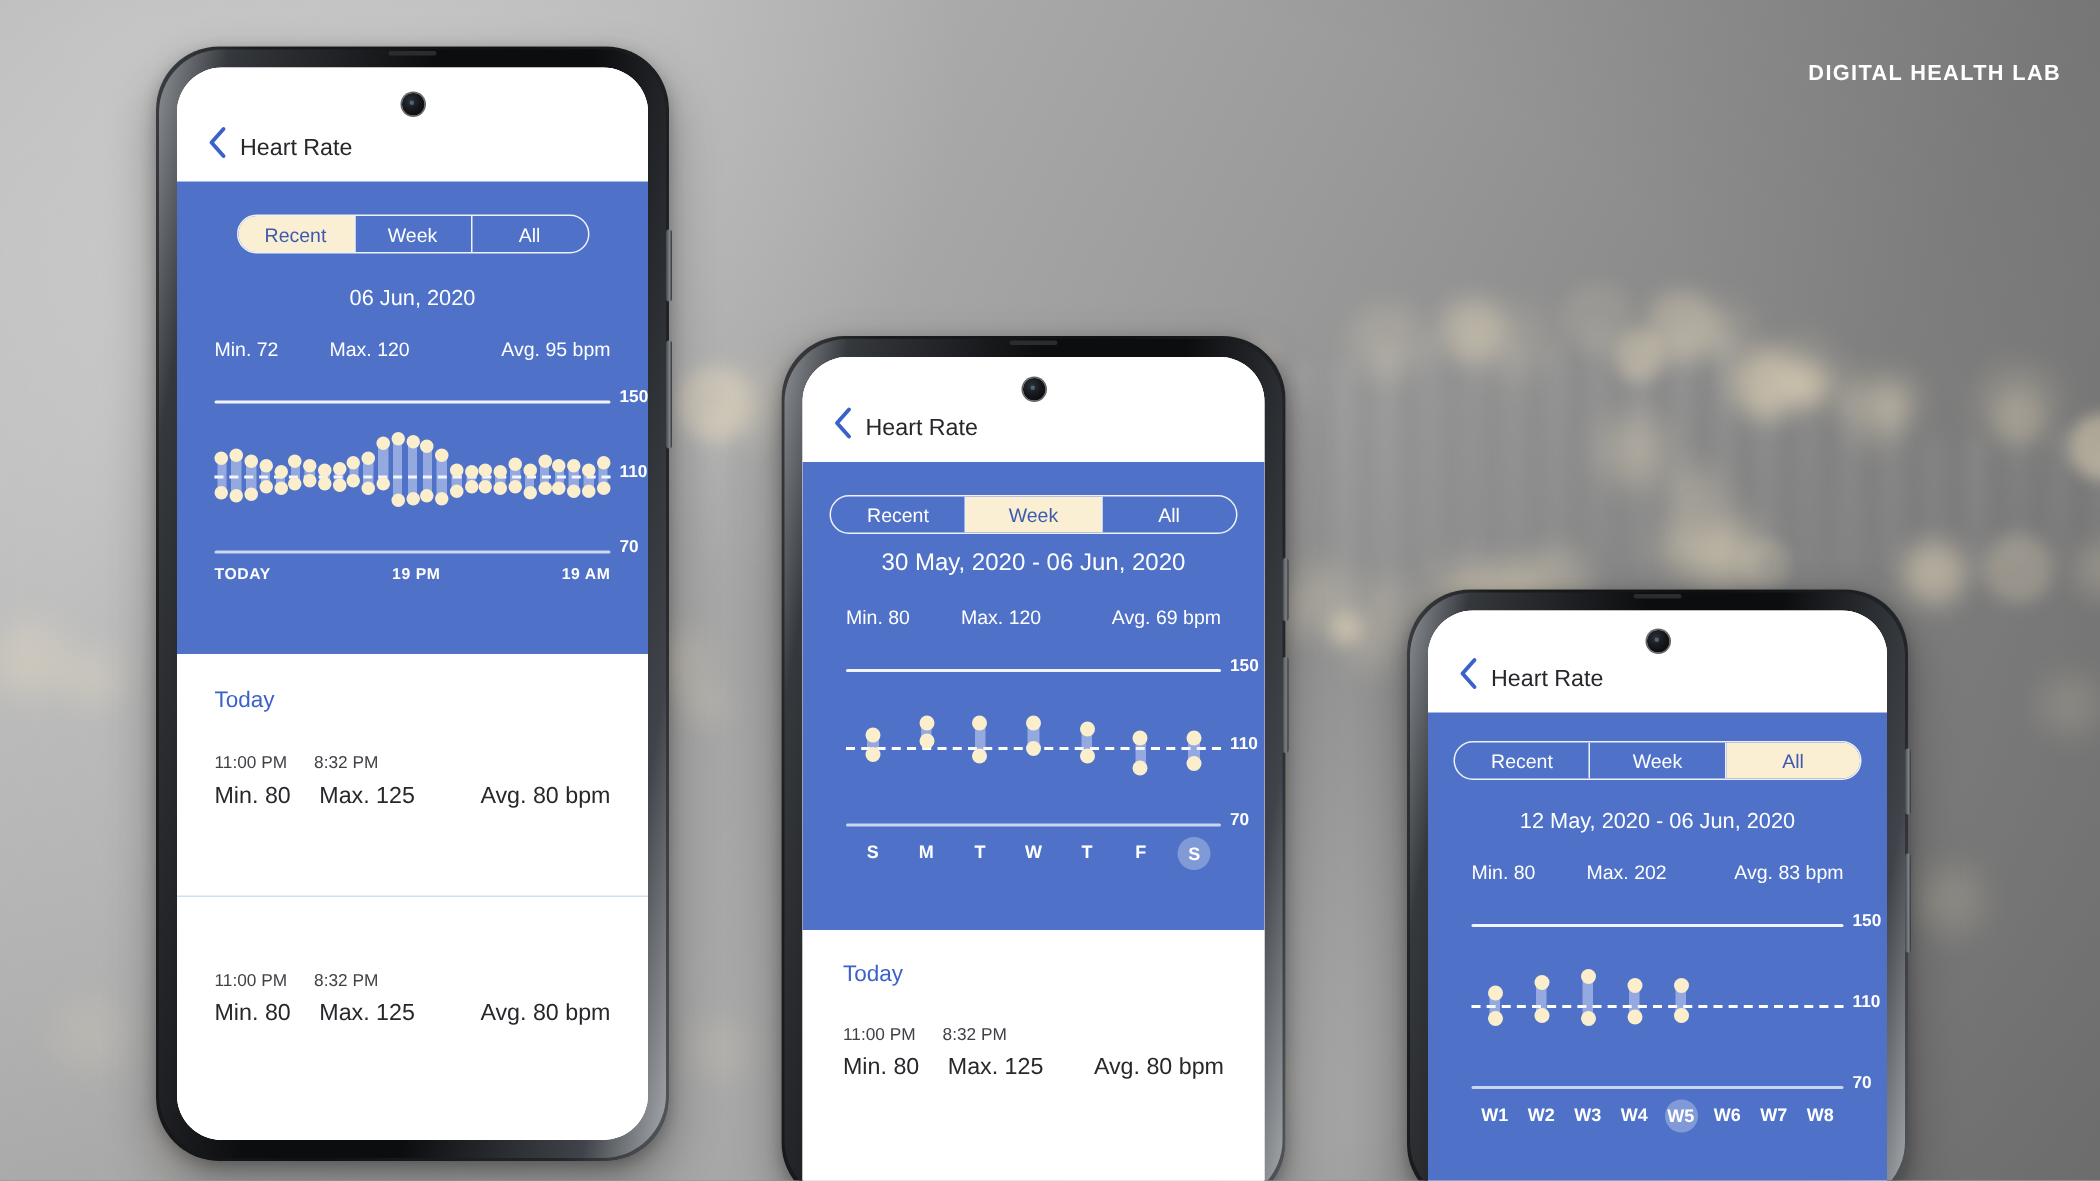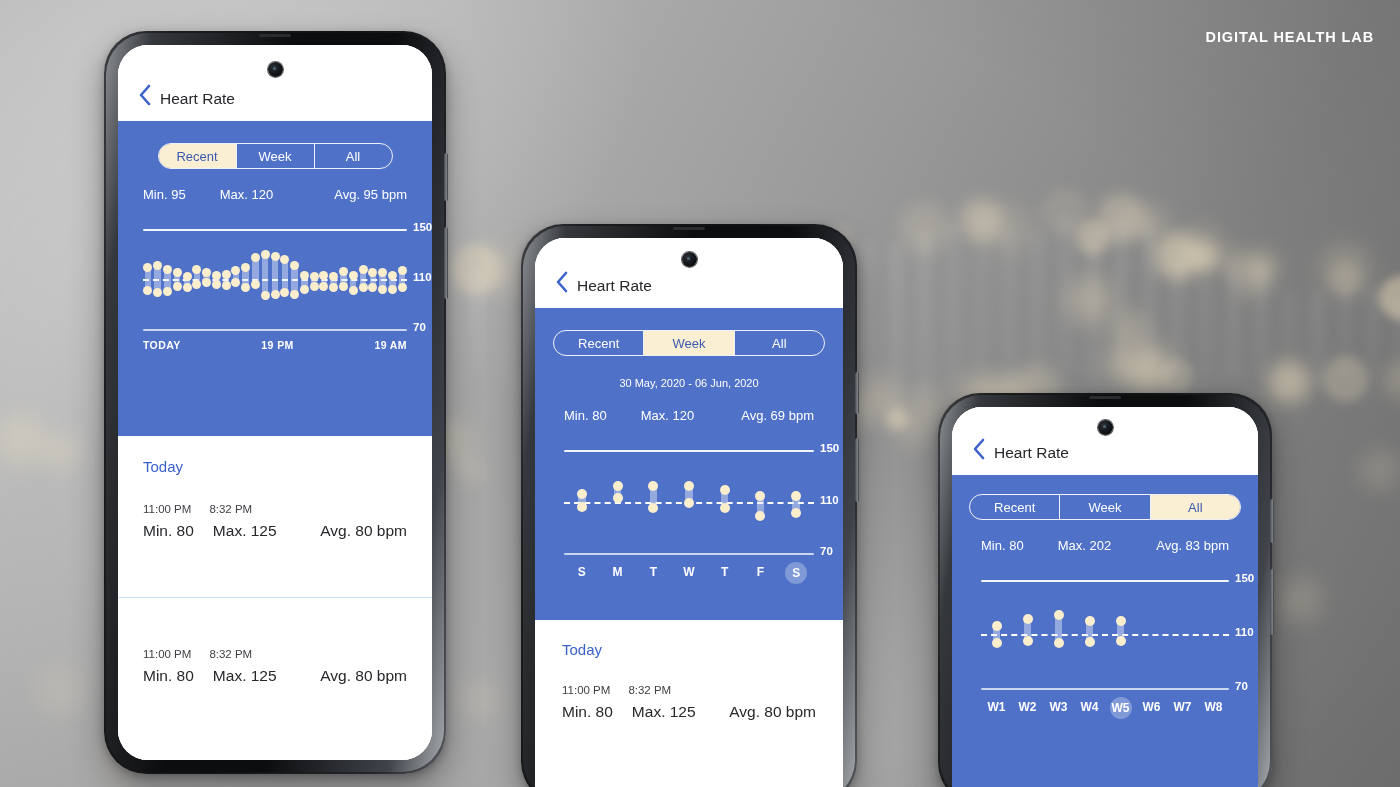--- a/index.html
+++ b/index.html
@@ -42,21 +42,21 @@
     position: absolute; right: 26px; top: 26px;
     text-align: right; color: #ffffff; user-select: none;
   }
   #logo .l1 {
     font-size: 28px; font-weight: bold; letter-spacing: 2.0px;
     line-height: 30px;
     font-family: "Liberation Sans", sans-serif;
   }
   #logo .l2 {
     font-size: 14.5px; font-weight: bold; letter-spacing: .9px;
-    line-height: 18px; margin-top: 2px;
+    line-height: 18px; margin-top: 14px;
   }
 
   
   .phone { position: absolute; }
   .phone .shell {
     position: absolute; inset: 0;
     border-radius: 40px;
     background: linear-gradient(100deg, #3d3f42 0%, #1b1c1e 14%, #101113 50%, #24262a 85%, #55585c 100%);
     box-shadow: 0 16px 34px rgba(0,0,0,.33), 0 3px 10px rgba(0,0,0,.25);
     padding: 3px;
@@ -193,21 +193,21 @@
   #p2 { left: 521px; top: 224px; width: 336px; height: 580px; }
   #p2 .shell, #p2 .rim { border-radius: 42px; }
   #p2 .screen { left: 14px; top: 14px; right: 14px; bottom: 0px; border-radius: 30px 30px 0 0; }
   #p2 .camera { width: 15px; height: 15px; left: 50%; margin-left: -7px; top: 14px; }
   #p2 .spk { width: 32px; height: 3px; left: 50%; margin-left: -16px; top: 3px; }
   #p2 .hdr { height: 70px; padding-left: 12px; }
   #p2 .chev { width: 28px; height: 30px; }
   #p2 .hdr-title { font-size: 15.5px; margin-left: 2px; margin-bottom: 2px; }
   #p2 .blue { height: 312px; }
   #p2 .seg { width: 272px; height: 26px; margin-top: 22px; font-size: 13px; }
-  #p2 .datelbl { font-size: 11px; margin-top: 21px; }
+  #p2 .datelbl { font-size: 16px; margin-top: 11px; }
   #p2 .stats { font-size: 13px; margin-top: 19px; padding: 0 29px; }
   #p2 .stats .s-max { margin-left: 34px; }
   #p2 .chart { height: 165px; margin-top: 11px; padding: 0 29px; }
   #p2 .xaxis { font-size: 12px; font-weight: bold; }
   #p2 .gl-lbl { font-size: 11.5px; font-weight: bold; }
   #p2 .li { padding: 21px 27px 24px 27px; height: 160px; }
   #p2 .li .daytitle { font-size: 15px; }
   #p2 .li .times { font-size: 11.5px; margin-top: 26px; }
   #p2 .li .times .t2 { margin-left: 18px; }
   #p2 .li .vals { font-size: 15.5px; margin-top: 7px; }
@@ -371,22 +371,23 @@
             </svg>
         </div>
         <div class="hdr-title">Heart Rate</div>
       </div>
       <div class="blue">
         <div class="seg">
           <div class="on">Recent</div>
           <div>Week</div>
           <div>All</div>
         </div>
+        <div class="datelbl">06 Jun, 2020</div>
         <div class="stats">
-          <span class="s-min">Min. 95</span>
+          <span class="s-min">Min. 72</span>
           <span class="s-max">Max. 120</span>
           <span class="s-avg">Avg. 95 bpm</span>
         </div>
         <div class="chart">
             <div class="gl" style="top: 14px; left: 25px; width: 264px;"></div>
             <div class="gl soft" style="top: 114px; left: 25px; width: 264px;"></div>
             <div class="gl-lbl" style="top: 6px; left: 295px;">150</div>
             <div class="gl-lbl" style="top: 56px; left: 295px;">110</div>
             <div class="gl-lbl" style="top: 106px; left: 295px;">70</div>
             <div class="avgline" style="top: 64px; left: 25px; width: 264px; border-top-width: 2px;"></div>
@@ -615,20 +616,21 @@
             </svg>
         </div>
         <div class="hdr-title">Heart Rate</div>
       </div>
       <div class="blue">
         <div class="seg">
           <div>Recent</div>
           <div>Week</div>
           <div class="on">All</div>
         </div>
+        <div class="datelbl">12 May, 2020 - 06 Jun, 2020</div>
         <div class="stats">
           <span class="s-min">Min. 80</span>
           <span class="s-max">Max. 202</span>
           <span class="s-avg">Avg. 83 bpm</span>
         </div>
         <div class="chart">
             <div class="gl" style="top: 16px; left: 29px; width: 248px;"></div>
             <div class="gl soft" style="top: 124px; left: 29px; width: 248px;"></div>
             <div class="gl-lbl" style="top: 8px; left: 283px;">150</div>
             <div class="gl-lbl" style="top: 62px; left: 283px;">110</div>

